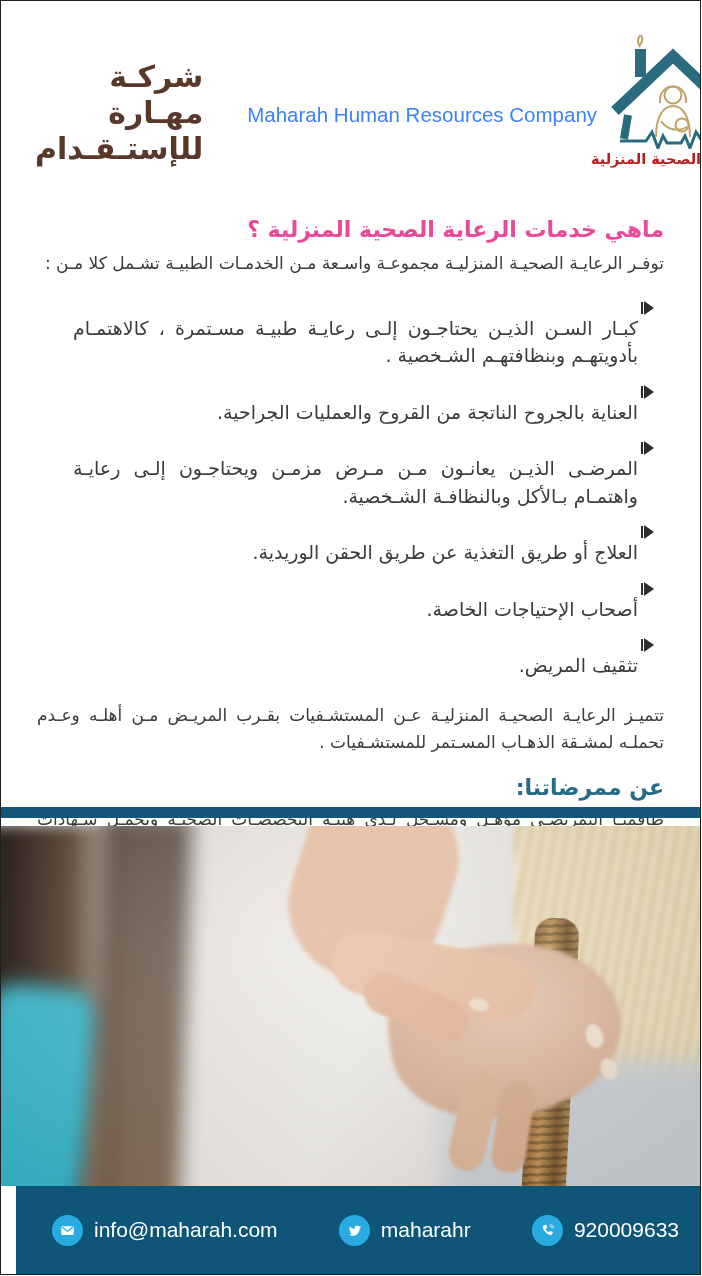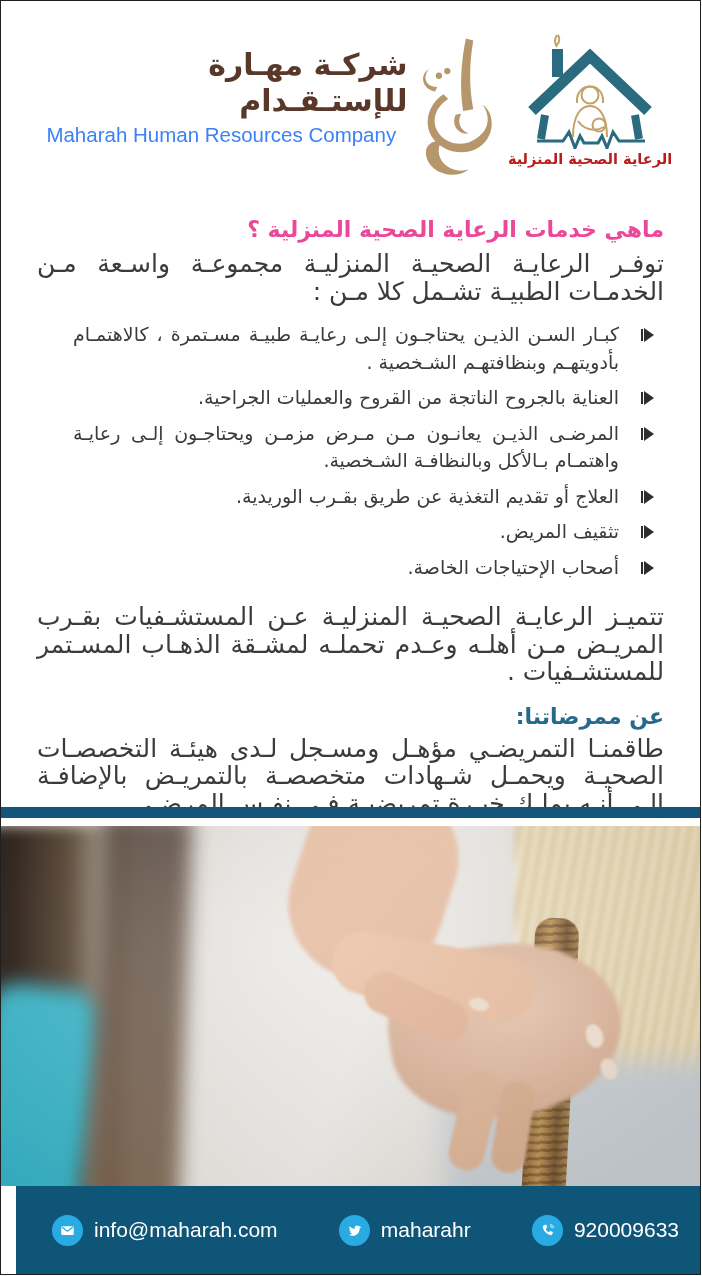--- a/index.html
+++ b/index.html
@@ -6,35 +6,35 @@
   .page{
     position:relative;
     width:699px;height:1273px;
     border:1.5px solid #1f1f1f;
     background:#fff;
     overflow:hidden;
     font-family:"DejaVu Sans",sans-serif;
   }
   
   .header{display:flex;justify-content:space-between;align-items:flex-start;margin:30px 34px 0 34px;height:140px;}
-  .brand{display:flex;flex-direction:column;align-items:center;margin-top:16px;}
+  .brand{display:flex;flex-direction:row;align-items:center;margin-top:28px;gap:44px;}
   .brand-ar{font-size:30px;font-weight:bold;color:#59382a;direction:rtl;letter-spacing:1px;line-height:1.2;}
   .brand-en{font-size:20.5px;color:#3b82f6;font-family:"Liberation Sans",sans-serif;margin-top:4px;white-space:nowrap;}
   .calligraphy{width:108px;height:158px;margin-top:2px;}
   .homecare{display:flex;flex-direction:column;align-items:center;width:152px;}
   .homecare-label{color:#b91c1c;font-weight:bold;font-size:14.5px;direction:rtl;margin-top:2px;white-space:nowrap;}
   
   .content{direction:rtl;padding:0 36px;color:#3b3b3b;}
   .h-teal{color:#ec4899;font-size:22px;font-weight:bold;margin:46px 0 0 0;text-align:right;}
   .h-teal2{color:#266a8b;font-size:22px;font-weight:bold;margin:18px 0 0 0;text-align:right;}
-  .para{font-size:25px;line-height:27.5px;text-align:justify;text-align-last:right;margin:8px 0 0 0;}
+  .para{font-size:17px;line-height:27.5px;text-align:justify;text-align-last:right;margin:8px 0 0 0;}
   .para2{margin-top:22px;}
   .para3{margin-top:6px;}
   .bullets{list-style:none;margin:16px 0 0 0;padding:0 10px 0 0;}
-  .bullet{display:flex;align-items:flex-start;margin-bottom:8px;}
+  .bullet{display:flex;align-items:flex-start;margin-bottom:8px;flex-direction:column;}
   .marker{flex:0 0 auto;margin-top:7px;margin-left:6px;display:flex;align-items:center;}
   .marker .tri{width:0;height:0;border-top:7px solid transparent;border-bottom:7px solid transparent;border-left:10px solid #2d2d2d;}
   .marker .bar{width:2px;height:12px;background:#2d2d2d;margin-right:1px;}
   .bullet .text{flex:1;font-size:19px;line-height:27.5px;text-align:justify;text-align-last:right;margin-right:16px;margin-left:36px;}
   
   .divider{position:absolute;top:806px;left:0;width:100%;height:11px;background:#13567a;}
   .photo{position:absolute;top:825px;left:0;width:100%;height:360px;overflow:hidden;
          background:linear-gradient(110deg,#d9d2ca 0%,#e6e3df 30%,#edebe7 52%,#e2dfda 75%,#d8d6d3 100%);}
   .photo *{position:absolute;}
   .ph-dark-left{left:-30px;top:0;width:160px;height:105%;background:linear-gradient(90deg,#231610 25%,#53402d 62%,rgba(83,64,45,0));filter:blur(7px);}
@@ -133,35 +133,35 @@
             <span class="tri"></span>
             <span class="bar"></span>
           </span>
         <span class="text">المرضـى الذيـن يعانـون مـن مـرض مزمـن ويحتاجـون إلـى رعايـة واهتمـام بـالأكل وبالنظافـة الشـخصية.</span>
       </li>
       <li class="bullet">
         <span class="marker">
             <span class="tri"></span>
             <span class="bar"></span>
           </span>
-        <span class="text">العلاج أو تقديم التغذية عن طريق بقـرب الوريدية.</span>
+        <span class="text">العلاج أو طريق التغذية عن طريق الحقن الوريدية.</span>
+      </li>
+      <li class="bullet">
+        <span class="marker">
+            <span class="tri"></span>
+            <span class="bar"></span>
+          </span>
+        <span class="text">أصحاب الإحتياجات الخاصة.</span>
       </li>
       <li class="bullet">
         <span class="marker">
             <span class="tri"></span>
             <span class="bar"></span>
           </span>
         <span class="text">تثقيف المريض.</span>
-      </li>
-      <li class="bullet">
-        <span class="marker">
-            <span class="tri"></span>
-            <span class="bar"></span>
-          </span>
-        <span class="text">أصحاب الإحتياجات الخاصة.</span>
       </li>
     </ul>
 
     <p class="para para2">تتميـز الرعايـة الصحيـة المنزليـة عـن المستشـفيات بقـرب المريـض مـن أهلـه وعـدم تحملـه لمشـقة الذهـاب المسـتمر للمستشـفيات .</p>
 
     <div class="h-teal2">عن ممرضاتنا:</div>
     <p class="para para3">طاقمنـا التمريضـي مؤهـل ومسـجل لـدى هيئـة التخصصـات الصحيـة ويحمـل شـهادات متخصصـة بالتمريـض بالإضافـة إلـى أنـه يملـك خبـرة تمريضيـة فـي نفـس المرضـى.</p>
   </div>
 
   <div class="divider"></div>

